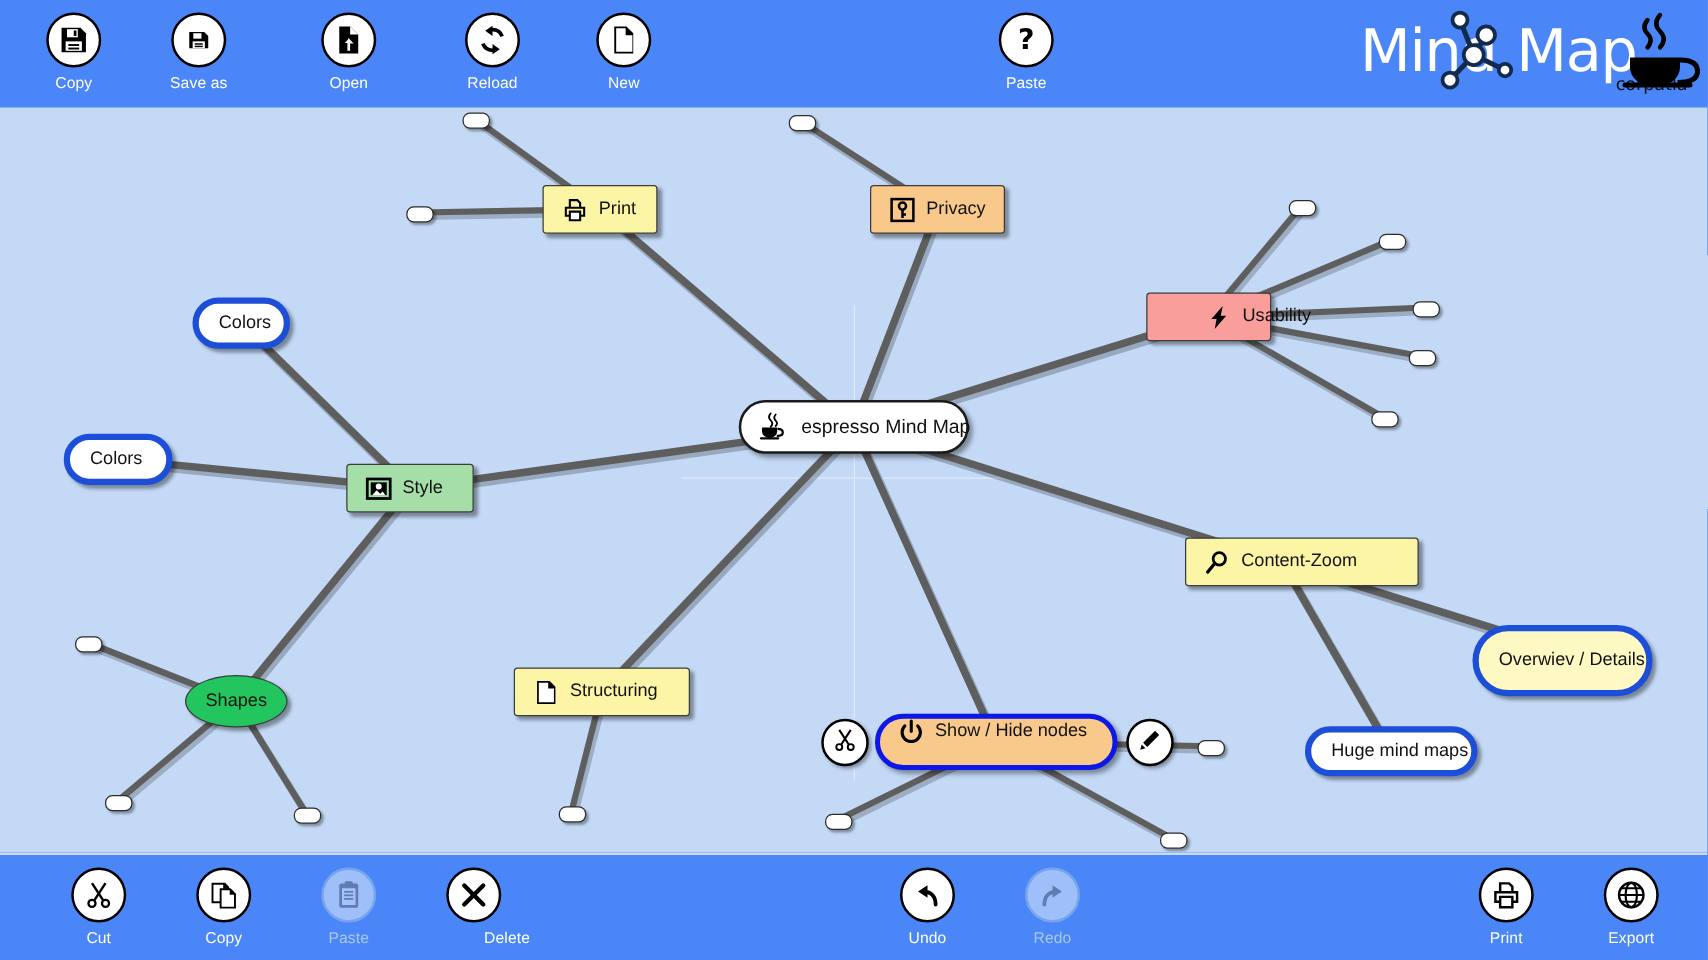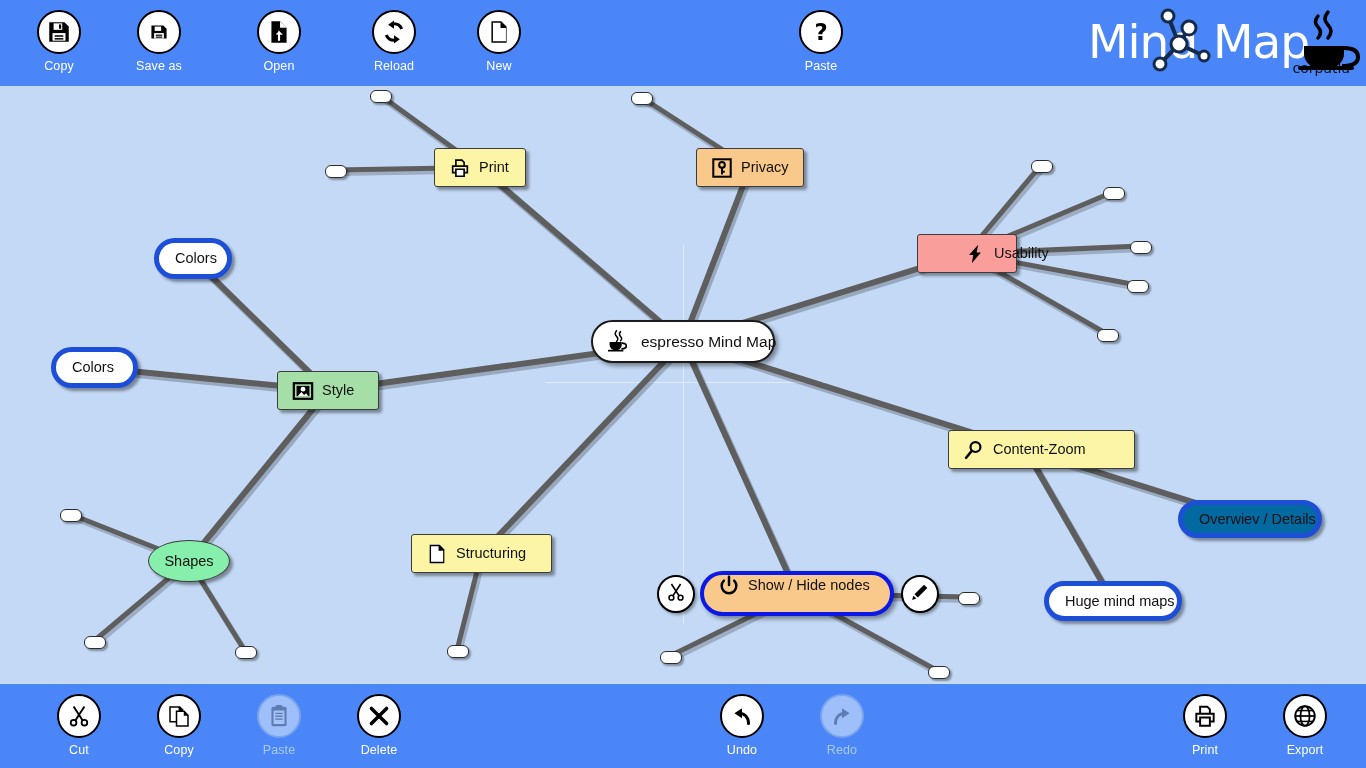--- a/index.html
+++ b/index.html
@@ -443,27 +443,27 @@
             </svg>
           </span>
           <span class="node-label">Structuring</span>
         </div>
         <div class="node pill" style="left: 154px; top: 152px; width: 78px; height: 41px; background: rgb(255, 255, 255);">
           <span class="node-label">Colors</span>
         </div>
         <div class="node pill" style="left: 51px; top: 261px; width: 87px; height: 41px; background: rgb(255, 255, 255);">
           <span class="node-label">Colors</span>
         </div>
-        <div class="node pill" style="left: 1178px; top: 414px; width: 144px; height: 38px; background: #0369a1;">
+        <div class="node pill" style="left: 1178px; top: 414px; width: 144px; height: 57px; background: #fef9c3;">
           <span class="node-label">Overwiev / Details</span>
         </div>
         <div class="node pill" style="left: 1044px; top: 495px; width: 138px; height: 40px; background: rgb(255, 255, 255);">
           <span class="node-label">Huge mind maps</span>
         </div>
-        <div class="node ellipse" style="left: 148px; top: 454px; width: 82px; height: 42px; background: #86efac;">
+        <div class="node ellipse" style="left: 148px; top: 454px; width: 82px; height: 42px; background: #22c55e;">
           <span class="node-label">Shapes</span>
         </div>
         <div class="node selected" style="left: 700px; top: 485px; width: 194px; height: 45px; background: rgb(248, 201, 138);">
           <span class="node-icon">
             <svg width="22" height="22" viewBox="0 0 24 24">
               <path d="M6.4 6.2a8 8 0 1 0 11.2 0" fill="none" stroke="#000" stroke-width="2.7" stroke-linecap="round"></path>
               <line x1="12" y1="2" x2="12" y2="11" stroke="#000" stroke-width="2.7" stroke-linecap="round"></line>
             </svg>
           </span>
           <span class="node-label">Show / Hide nodes</span>
@@ -517,21 +517,21 @@
               <rect x="5" y="3.5" width="14" height="18" rx="1.6" fill="#000"></rect>
               <rect x="9" y="1.8" width="6" height="3.6" rx="1.2" fill="#000"></rect>
               <rect x="7" y="7" width="10" height="12.4" fill="#fff"></rect>
               <rect x="8.6" y="9" width="6.8" height="1.3" fill="#000"></rect>
               <rect x="8.6" y="11.6" width="6.8" height="1.3" fill="#000"></rect>
               <rect x="8.6" y="14.2" width="6.8" height="1.3" fill="#000"></rect>
             </svg>
           </div>
           <div class="tool-label">Paste</div>
         </div>
-        <div class="tool-btn" style="left: 334px;">
+        <div class="tool-btn" style="left: 334px; text-align: right;">
           <div class="tool-circle">
             <svg width="26" height="26" viewBox="0 0 24 24">
               <line x1="5" y1="5" x2="19" y2="19" stroke="#000" stroke-width="3.2" stroke-linecap="round"></line>
               <line x1="19" y1="5" x2="5" y2="19" stroke="#000" stroke-width="3.2" stroke-linecap="round"></line>
             </svg>
           </div>
           <div class="tool-label">Delete</div>
         </div>
         <div class="tool-btn" style="left: 697px;">
           <div class="tool-circle">

